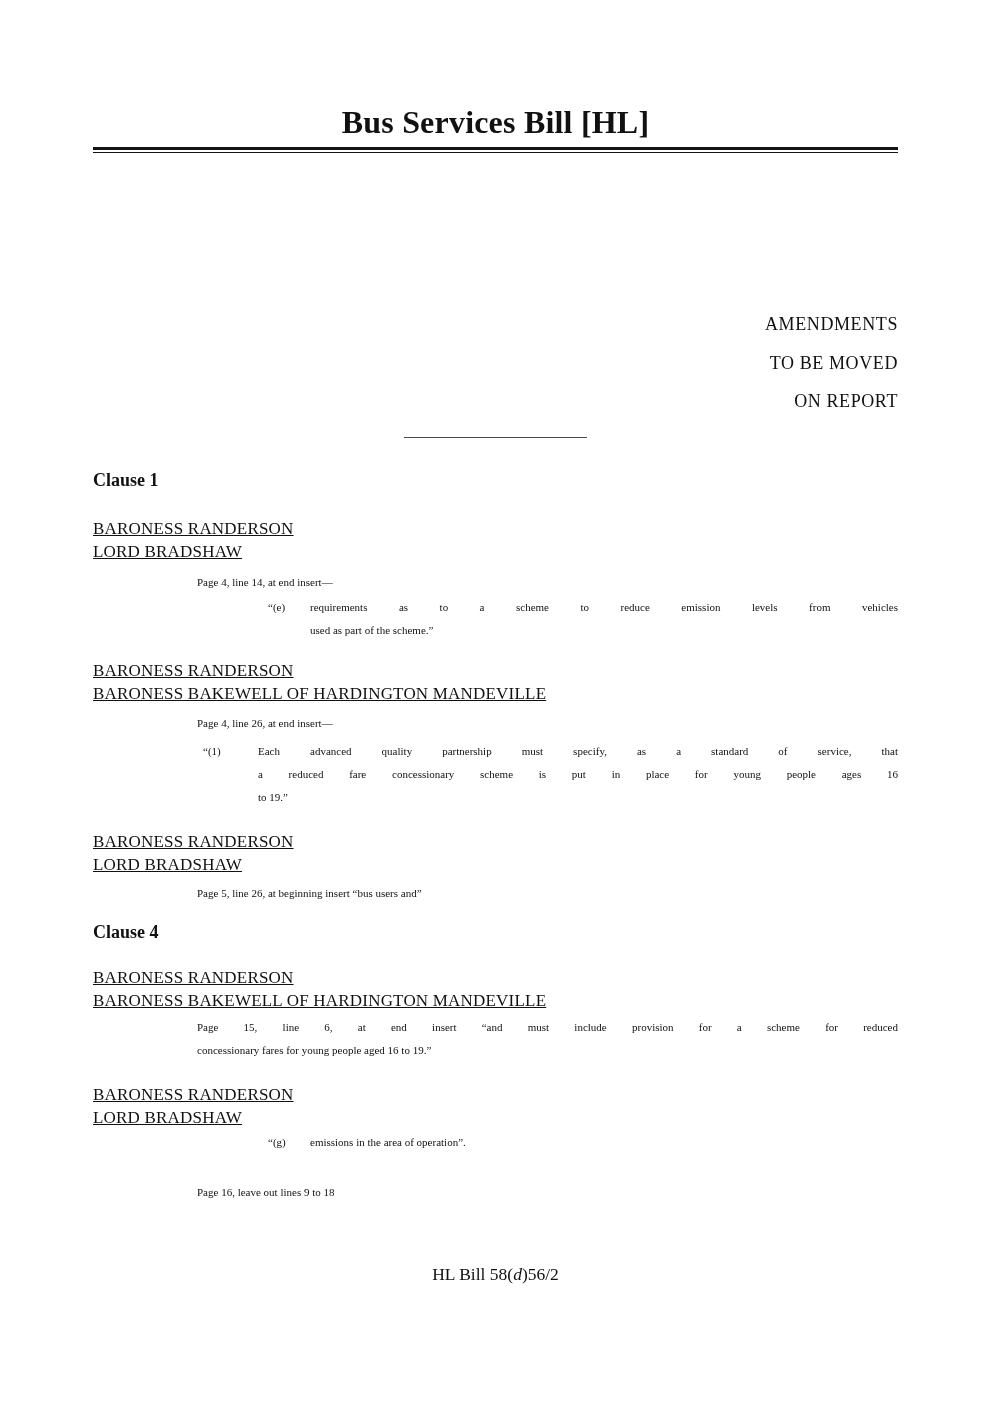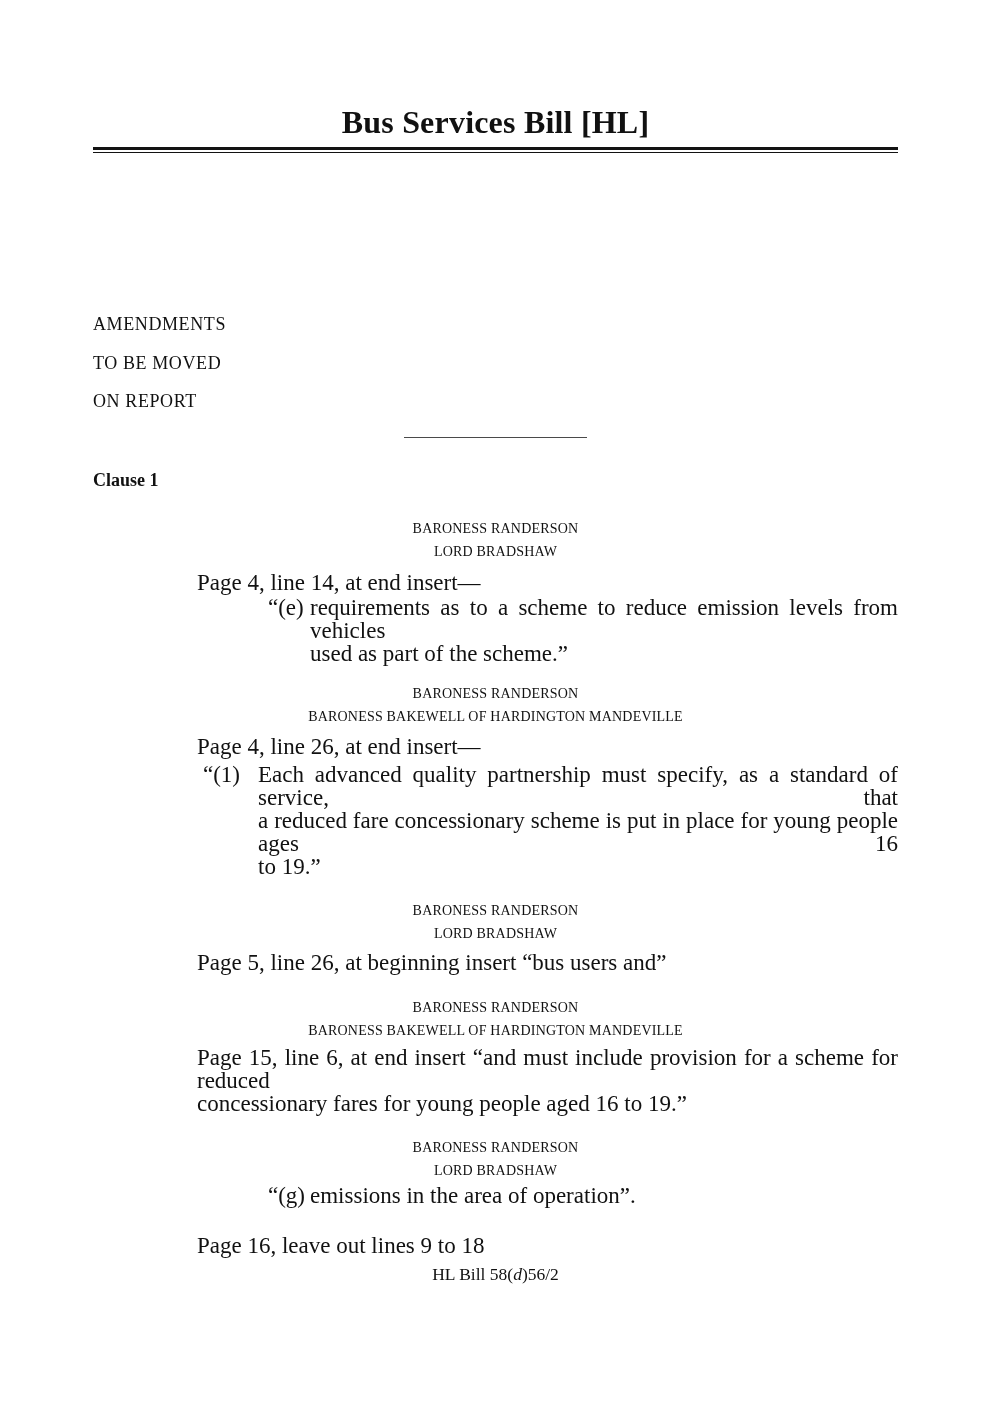--- a/index.html
+++ b/index.html
@@ -18,41 +18,41 @@
     padding-top:104px;
     text-align:center;
     font-weight:bold;
     font-size:32px;
     line-height:36px;
     letter-spacing:0.2px;
   }
   .rule-thick { border-top:3px solid #131313; margin-top:7px; }
   .rule-thin  { border-top:1.5px solid #131313; margin-top:2px; }
 
-  .front { margin-top:152px; text-align:left; font-size:18px; letter-spacing:0.6px; }
+  .front { margin-top:152px; text-align:right; font-size:18px; letter-spacing:0.6px; }
   .front-line { line-height:38.5px; }
 
   .short-divider {
     width:183px; margin:16px auto 0 auto;
     border-top:1.5px solid #4a4a4a;
   }
 
   .clause-heading {
     font-weight:bold; font-size:18px;
     line-height:24px; margin-top:30px;
   }
   .clause-heading.second { margin-top:15px; }
 
-  .sponsors { text-align:center; font-size:14px; line-height:23px; letter-spacing:0.2px; }
+  .sponsors { font-size:17px; line-height:23px; letter-spacing:0.2px;text-decoration:underline; }
   .sponsors.mt25 { margin-top:25px; }
   .sponsors.mt17 { margin-top:17px; }
   .sponsors.mt21 { margin-top:21px; }
   .sponsors.mt22 { margin-top:22px; }
 
-  .amend-body { margin-left:104px; width:701px; font-size:23px; line-height:23px; }
+  .amend-body { margin-left:104px; width:701px; font-size:11px; line-height:23px; }
   .instruction { margin-top:7px; }
   .instruction.mt8 { margin-top:8px; }
   .instruction.mt6 { margin-top:6px; }
   .instruction.mt4 { margin-top:4px; }
   .instruction.mt27 { margin-top:27px; }
 
   .jline { text-align:justify; text-align-last:justify; }
 
   .item { display:flex; }
   .item.lvl2 { margin-left:71px; margin-top:2px; }
@@ -121,20 +121,21 @@
     </div>
 
     <div class="sponsors mt21">
       <div>BARONESS RANDERSON</div>
       <div>LORD BRADSHAW</div>
     </div>
     <div class="amend-body">
       <div class="instruction mt6">Page 5, line 26, at beginning insert “bus users and”</div>
     </div>
 
+    <div class="clause-heading second">Clause 4</div>
 
     <div class="sponsors mt22">
       <div>BARONESS RANDERSON</div>
       <div>BARONESS BAKEWELL OF HARDINGTON MANDEVILLE</div>
     </div>
     <div class="amend-body">
       <div class="instruction mt4">
         <div class="jline">Page 15, line 6, at end insert “and must include provision for a scheme for reduced</div>
         <div>concessionary fares for young people aged 16 to 19.”</div>
       </div>

